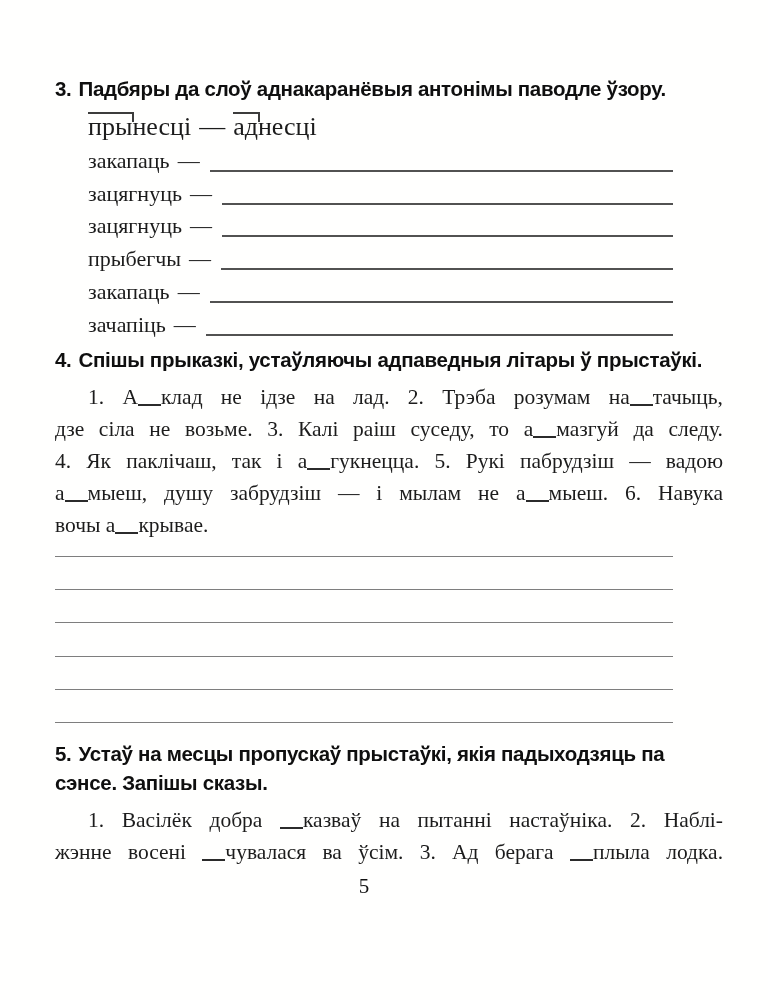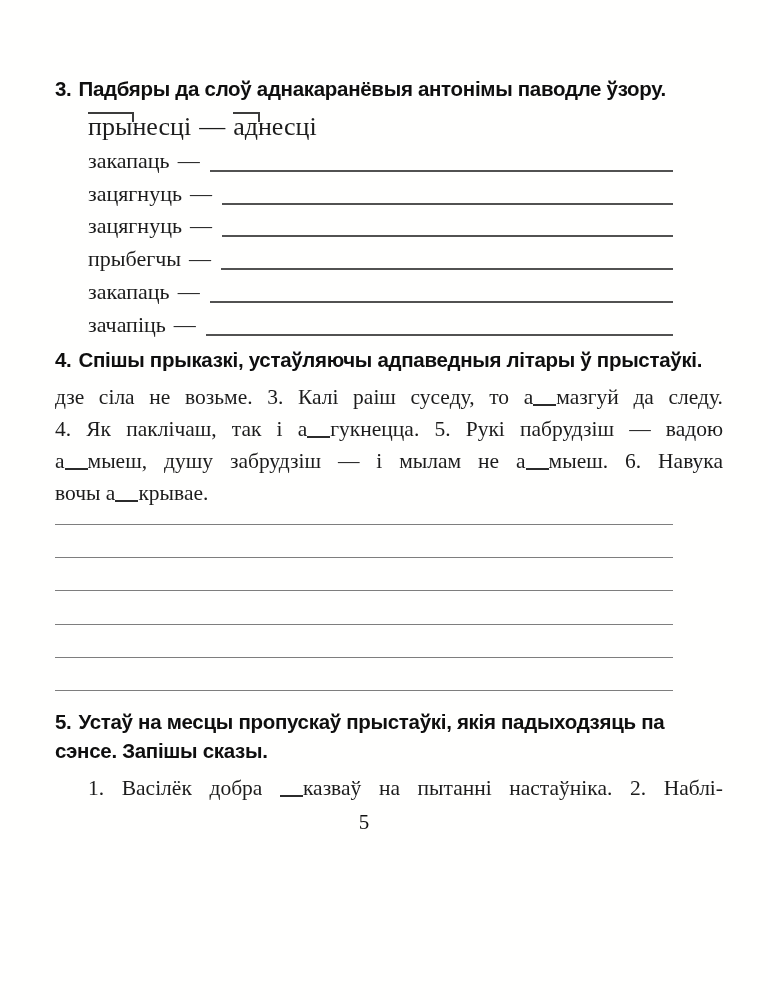--- a/index.html
+++ b/index.html
@@ -147,20 +147,21 @@
             <span class="wline"></span>
           </div>
       </div>
     </div>
 
     <div class="section4">
       <div class="heading">
         <span class="hnum">4.</span><span>Спішы прыказкі, устаўляючы адпаведныя літары ў прыстаўкі.</span>
       </div>
       <div class="bodypara">
+        <div class="bodyline indent">1. А<span class="gap"></span>клад не ідзе на лад. 2. Трэба розумам на<span class="gap"></span>тачыць,</div>
         <div class="bodyline">дзе сіла не возьме. 3. Калі раіш суседу, то а<span class="gap"></span>мазгуй да следу.</div>
         <div class="bodyline">4. Як паклічаш, так і а<span class="gap"></span>гукнецца. 5. Рукі пабрудзіш — вадою</div>
         <div class="bodyline">а<span class="gap"></span>мыеш, душу забрудзіш — і мылам не а<span class="gap"></span>мыеш. 6. Навука</div>
         <div class="bodyline lastline">вочы а<span class="gap"></span>крывае.</div>
       </div>
       <div class="rules">
           <div class="rule"></div>
           <div class="rule"></div>
           <div class="rule"></div>
           <div class="rule"></div>
@@ -169,19 +170,20 @@
         </div>
     </div>
 
     <div class="section5">
       <div class="heading">
         <div><span class="hnum">5.</span><span>Устаў на месцы пропускаў прыстаўкі, якія падыходзяць па</span></div>
         <div>сэнсе. Запішы сказы.</div>
       </div>
       <div class="bodypara">
         <div class="bodyline indent">1. Васілёк добра <span class="gap"></span>казваў на пытанні настаўніка. 2. Наблі-</div>
+        <div class="bodyline">жэнне восені <span class="gap"></span>чувалася ва ўсім. 3. Ад берага <span class="gap"></span>плыла лодка.</div>
       </div>
     </div>
 
     <div class="pagenum">5</div>
 
   </div>
 </div>
 
 </body></html>

